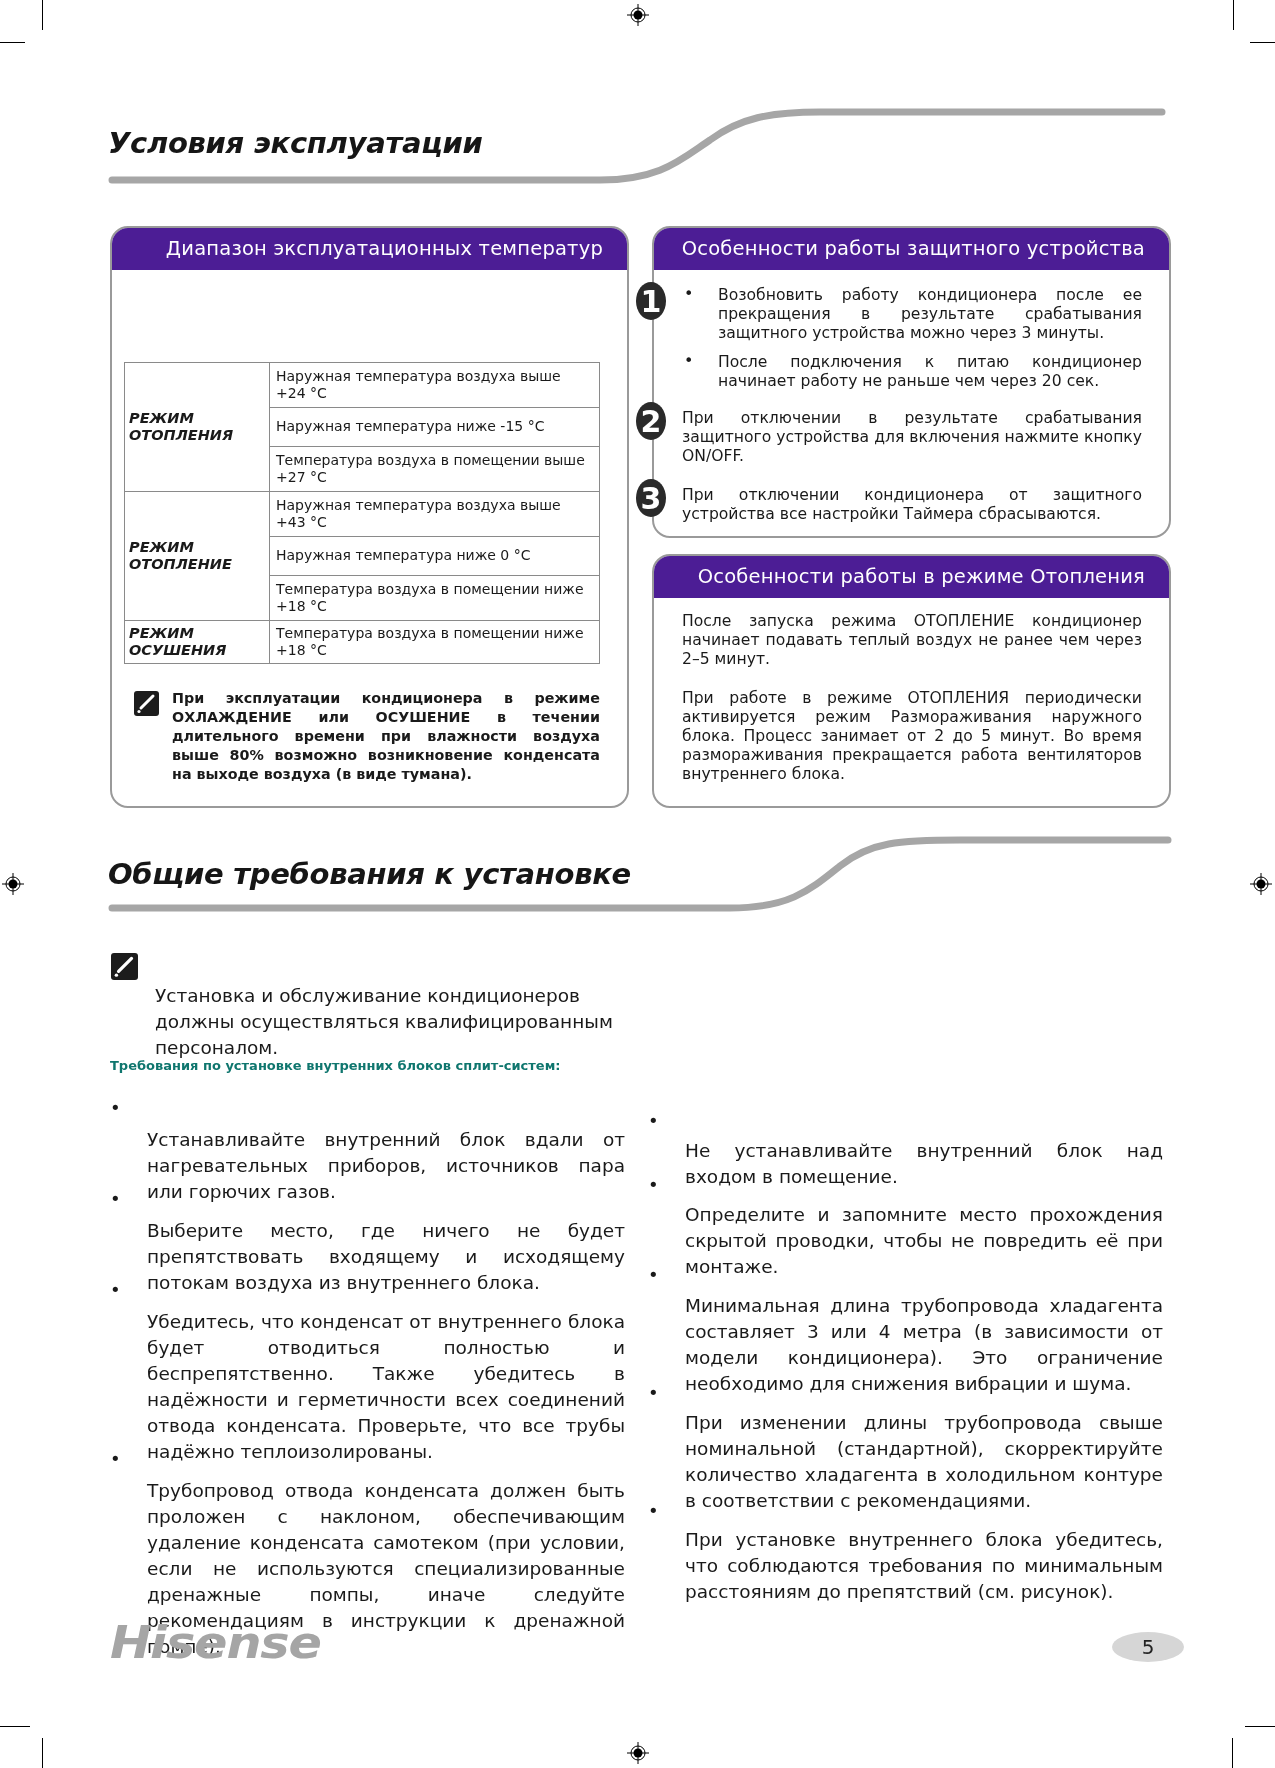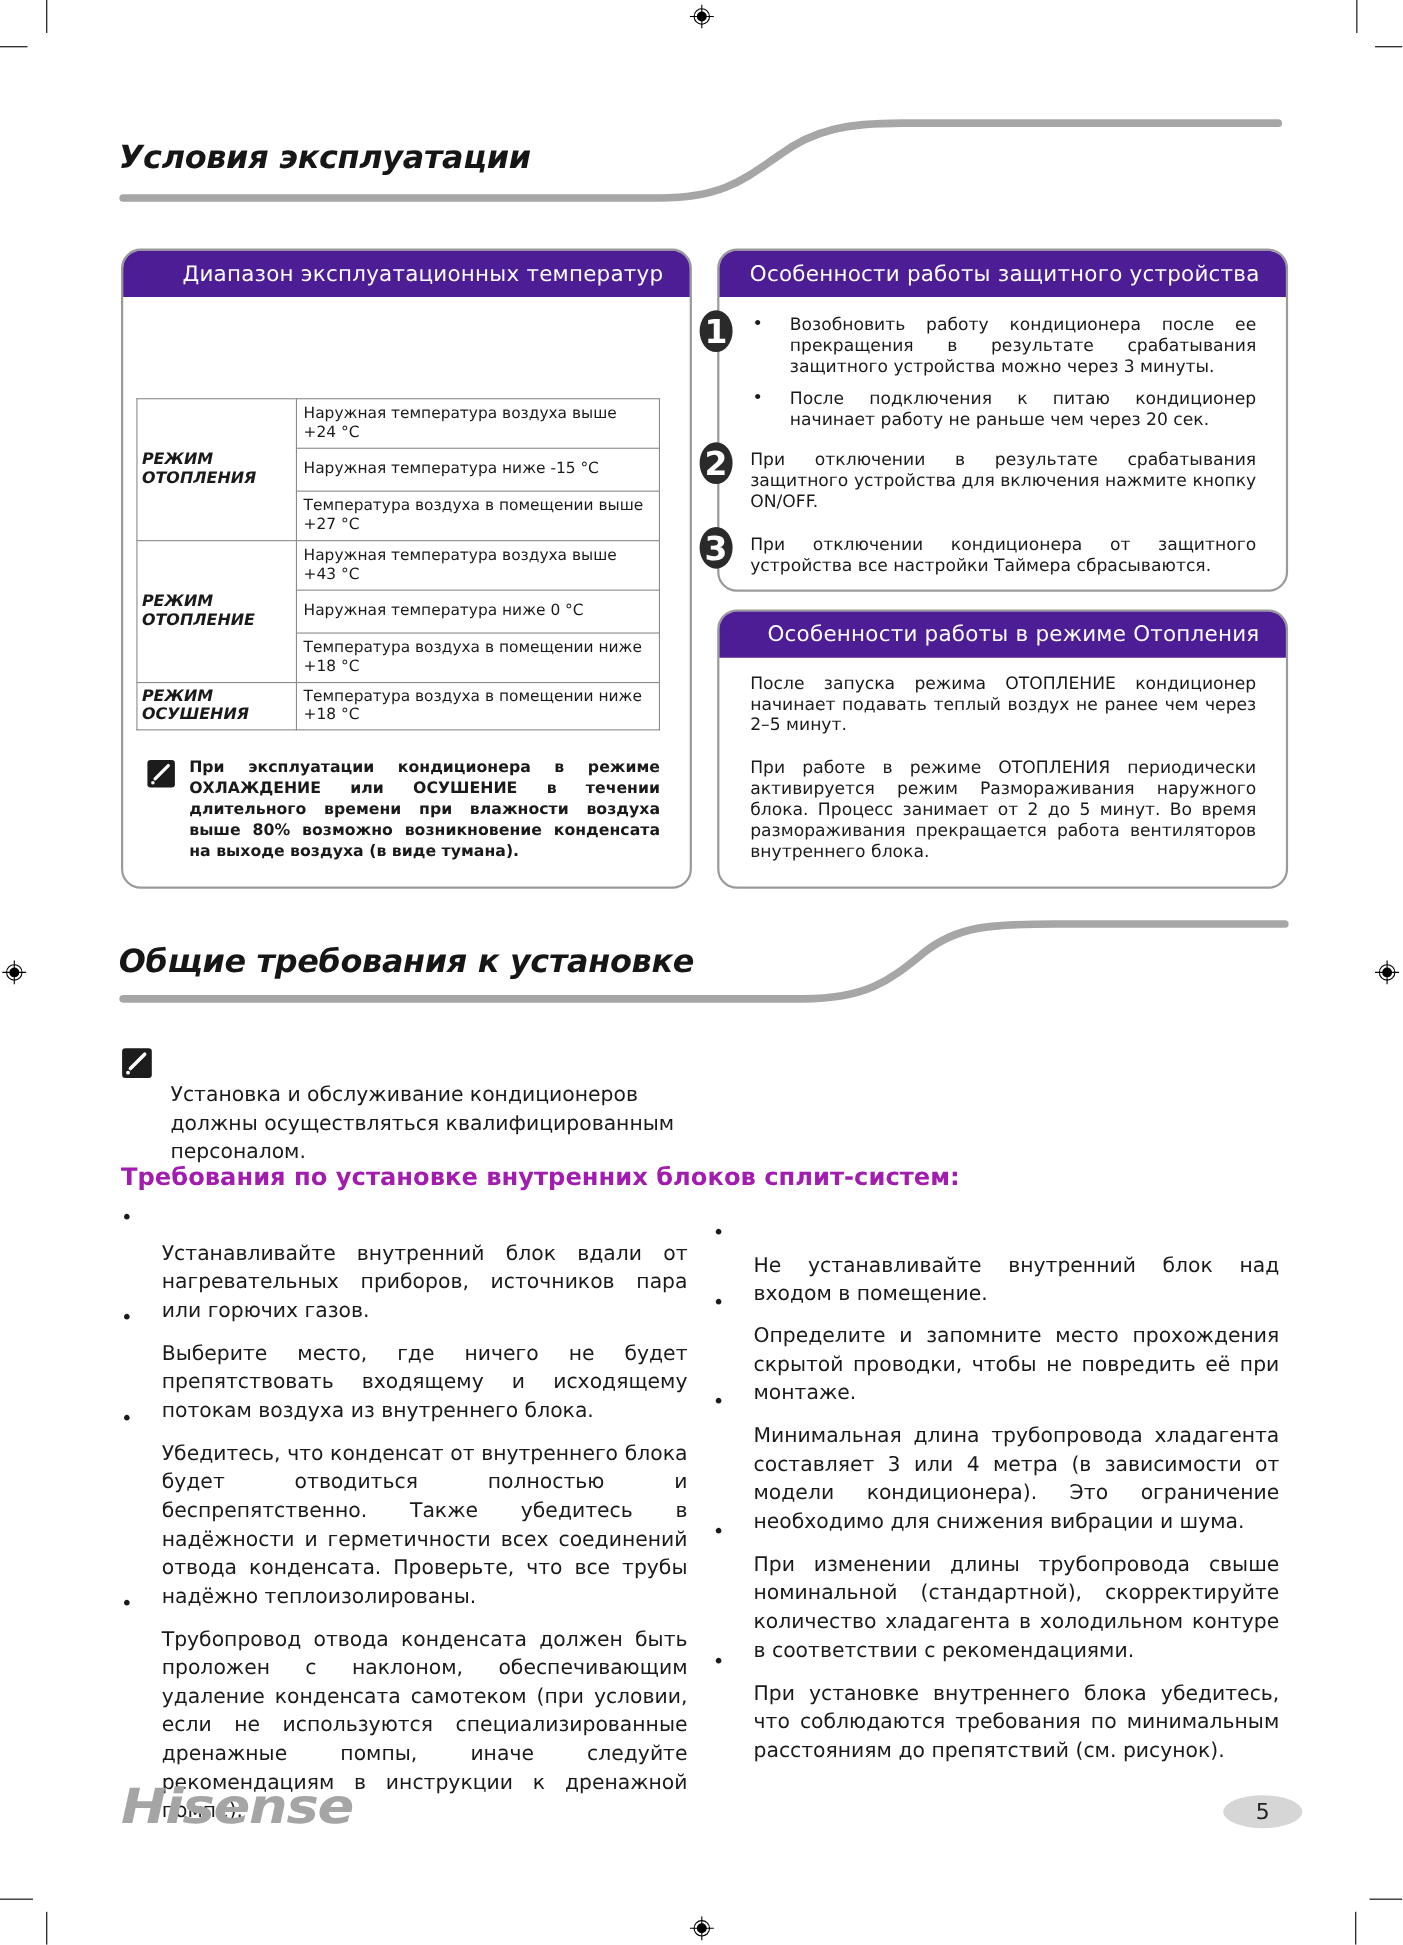--- a/index.html
+++ b/index.html
@@ -32,21 +32,21 @@
   .note-icon svg { position:absolute; left:0; top:0; }
 
   .note-text-italic { position:absolute; font-weight:bold; font-size:14.3px; line-height:19px; text-align:justify; }
 
   .num-badge { position:absolute; width:34px; height:40px; }
   .bul { position:absolute; font-size:16px; }
 
   .heat-p { position:absolute; font-size:15.6px; line-height:19px; text-align:justify; }
 
   .body-text { position:absolute; font-size:18.5px; line-height:26px; text-align:justify; color:#1a1a1a;margin-top:32px; }
-  .sub-heading { position:absolute; left:110px; top:1058px; font-weight:bold; font-size:22px; color:#a21caf; }
+  .sub-heading { position:absolute; left:110px; top:1058px; font-weight:bold; font-size:13px; color:#0f766e; }
   .li-bullet { position:absolute; font-size:18px; }
 
   .logo { position:absolute; left:110px; top:1617px; font-family:"DejaVu Sans", sans-serif; font-weight:bold;
           font-style:italic; font-size:44px; color:#a5a5a5; letter-spacing:-1px; transform:scaleX(1.12); transform-origin:left; }
   .page-num { position:absolute; left:1112px; top:1632px; width:72px; height:30px; border-radius:50%;
               background:#d6d6d6; text-align:center; line-height:30px; font-size:20px; color:#222; }
 </style>
 </head>
 <body>
 

